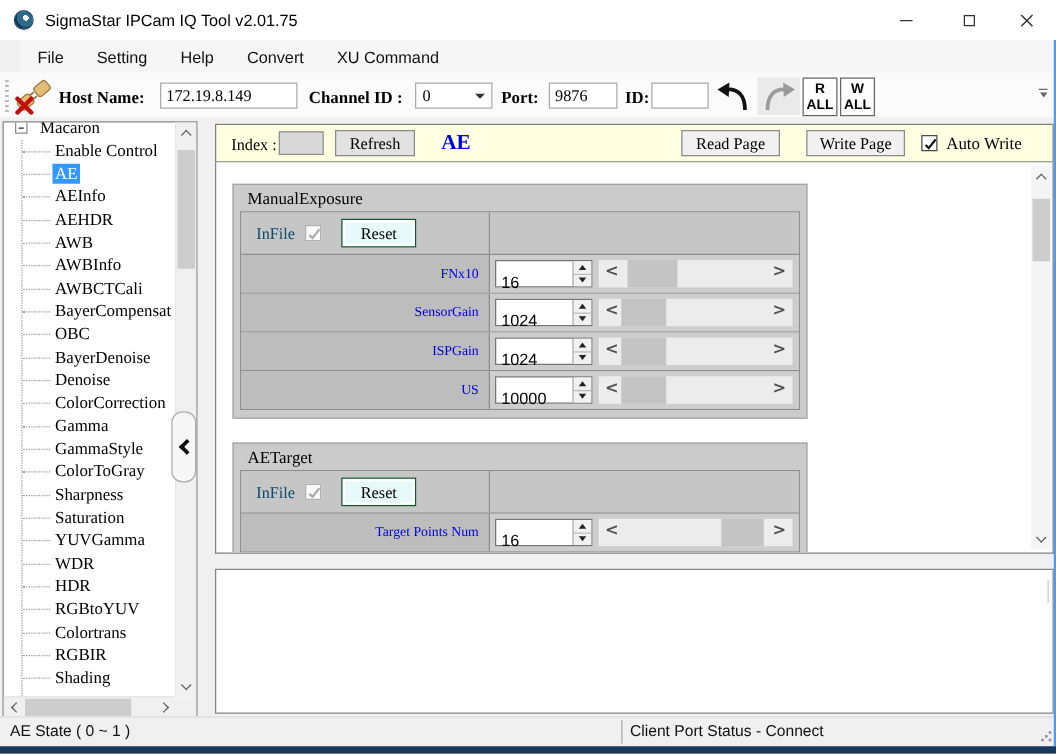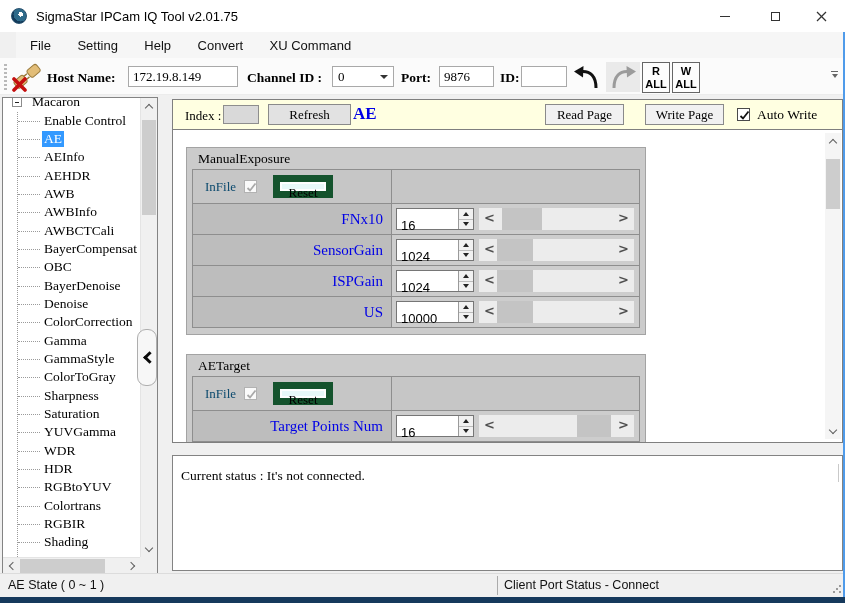--- a/index.html
+++ b/index.html
@@ -78,21 +78,21 @@
   .collapse-pill .c{width:9px;height:9px;border-left:3px solid #0a0a0a;border-bottom:3px solid #0a0a0a;
                     transform:rotate(45deg);margin-left:4px;}
 
   
   .yellowbar{position:absolute;left:172px;top:99px;width:671px;height:31px;background:var(--panel-yellow,#ffffe1);
              border:1px solid #7f7f7f;}
   .ylabel{position:absolute;top:8px;font-size:13px;color:#000;}
   .idx-input{position:absolute;left:50px;top:5px;width:36px;height:19px;background:#d9d9d9;border:1px solid #8e8e8e;}
   .pbtn{position:absolute;top:4px;height:21px;background:#f1f1f1;border:1px solid #8a8a8a;
         font-family:"Liberation Serif","DejaVu Serif",serif;font-size:13px;text-align:center;padding-top:2px;color:#000;}
-  .pbtn.refresh{left:95px;width:83px;background:#e2e2e2;}
+  .pbtn.refresh{left:95px;width:64px;background:#e2e2e2;}
   .pbtn.readpage{left:372px;width:79px;}
   .pbtn.writepage{left:472px;width:79px;}
   .pagetitle{position:absolute;left:180px;top:4px;font-weight:bold;font-size:17px;color:var(--blue-label,#0000e6);
              font-family:"Liberation Serif","DejaVu Serif",serif;}
   .cb{position:relative;width:13px;height:13px;background:#fff;border:1px solid #4a4a4a;display:inline-block;}
   .cb svg{position:absolute;left:0px;top:0px;}
   .aw-cb{position:absolute;left:564px;top:8px;}
   .aw-label{position:absolute;left:584px;top:7px;font-size:13.5px;}
 
   
@@ -101,27 +101,27 @@
   .pscroll{position:absolute;right:1px;top:3px;width:16px;height:306px;background:#f5f5f5;}
   .group{position:absolute;left:13px;width:460px;background:var(--group-bg,#cbcbcb);border:1px solid #a3a3a3;}
   .group-h{height:21px;line-height:21px;padding-left:11px;font-family:"Liberation Serif","DejaVu Serif",serif;
            font-size:13.5px;color:#000;}
   .gtable{margin:0 5px 6px 5px;border:1px solid #8e8e8e;}
   .infile-row{height:33px;display:flex;background:#c6c6c6;}
   .infile-left{width:199px;border-right:1px solid #8e8e8e;display:flex;align-items:center;position:relative;}
   .infile-right{flex:1;}
   .infile-lbl{margin-left:12px;color:#0c4a6e;font-family:"Liberation Serif","DejaVu Serif",serif;font-size:13px;}
   .cb.disabled{border-color:#b2b2b2;background:#fafafa;margin-left:8px;}
-  .reset-btn{margin-left:16px;width:60px;height:23px;border:7px solid #14532d;background:#e7f9f9;
+  .reset-btn{margin-left:16px;width:60px;height:23px;border:1px solid #14532d;background:#e7f9f9;
              box-shadow:inset 0 0 0 2px #feffff;font-family:"Liberation Serif","DejaVu Serif",serif;
              font-size:13px;text-align:center;padding-top:3px;color:#000;}
   .prow{height:31px;display:flex;border-top:1px solid #8e8e8e;}
   .prow-label{width:199px;background:#bdbdbd;border-right:1px solid #8e8e8e;display:flex;align-items:center;
               justify-content:flex-end;padding-right:8px;color:var(--blue-label,#0000e6);
-              font-family:"Liberation Serif","DejaVu Serif",serif;font-size:15px;white-space:nowrap;}
+              font-family:"Liberation Serif","DejaVu Serif",serif;font-size:11px;white-space:nowrap;}
   .prow-val{flex:1;background:#cdcdcd;display:flex;align-items:center;padding:0 5px 0 4px;gap:5px;}
   .spinner{width:78px;height:22px;background:#fff;border:1px solid #767676;display:flex;flex:none;}
   .spin-val{flex:1;font-family:Liberation Sans, sans-serif;font-size:13px;padding:9px 0 0 4px;}
   .spin-btns{width:15px;border-left:1px solid #9a9a9a;display:flex;flex-direction:column;}
   .spin-b{flex:1;background:#f1f1f1;display:flex;align-items:center;justify-content:center;}
   .spin-b.dn{border-top:1px solid #bbb;}
   .tri-up{width:0;height:0;border-left:3px solid transparent;border-right:3px solid transparent;border-bottom:4px solid #222;}
   .tri-dn{width:0;height:0;border-left:3px solid transparent;border-right:3px solid transparent;border-top:4px solid #222;}
   .slider{position:relative;flex:1;height:22px;background:#ececec;}
   .sl-a{position:absolute;top:2px;font-weight:bold;font-size:13px;color:#4f4f4f;
@@ -510,21 +510,20 @@
           <span class="chev up"></span>
         </div>
       <div class="vthumb" style="top:26px;height:50px"></div>
       <div class="sb-btn" style="bottom:0;left:0">
           <span class="chev down"></span>
         </div>
     </div>
   </div>
 
   <div class="logpanel">
-    <div class="logtext">Current status : It's not connected.</div>
     <div class="log-up"><span class="chev up lite"></span></div>
   </div>
 
   <div class="statusbar">
     <div class="sb-left">AE State ( 0 ~ 1 )</div>
     <div class="sb-div"></div>
     <div class="sb-right">Client Port Status - Connect</div>
     <div class="sizegrip"></div>
   </div>
 

